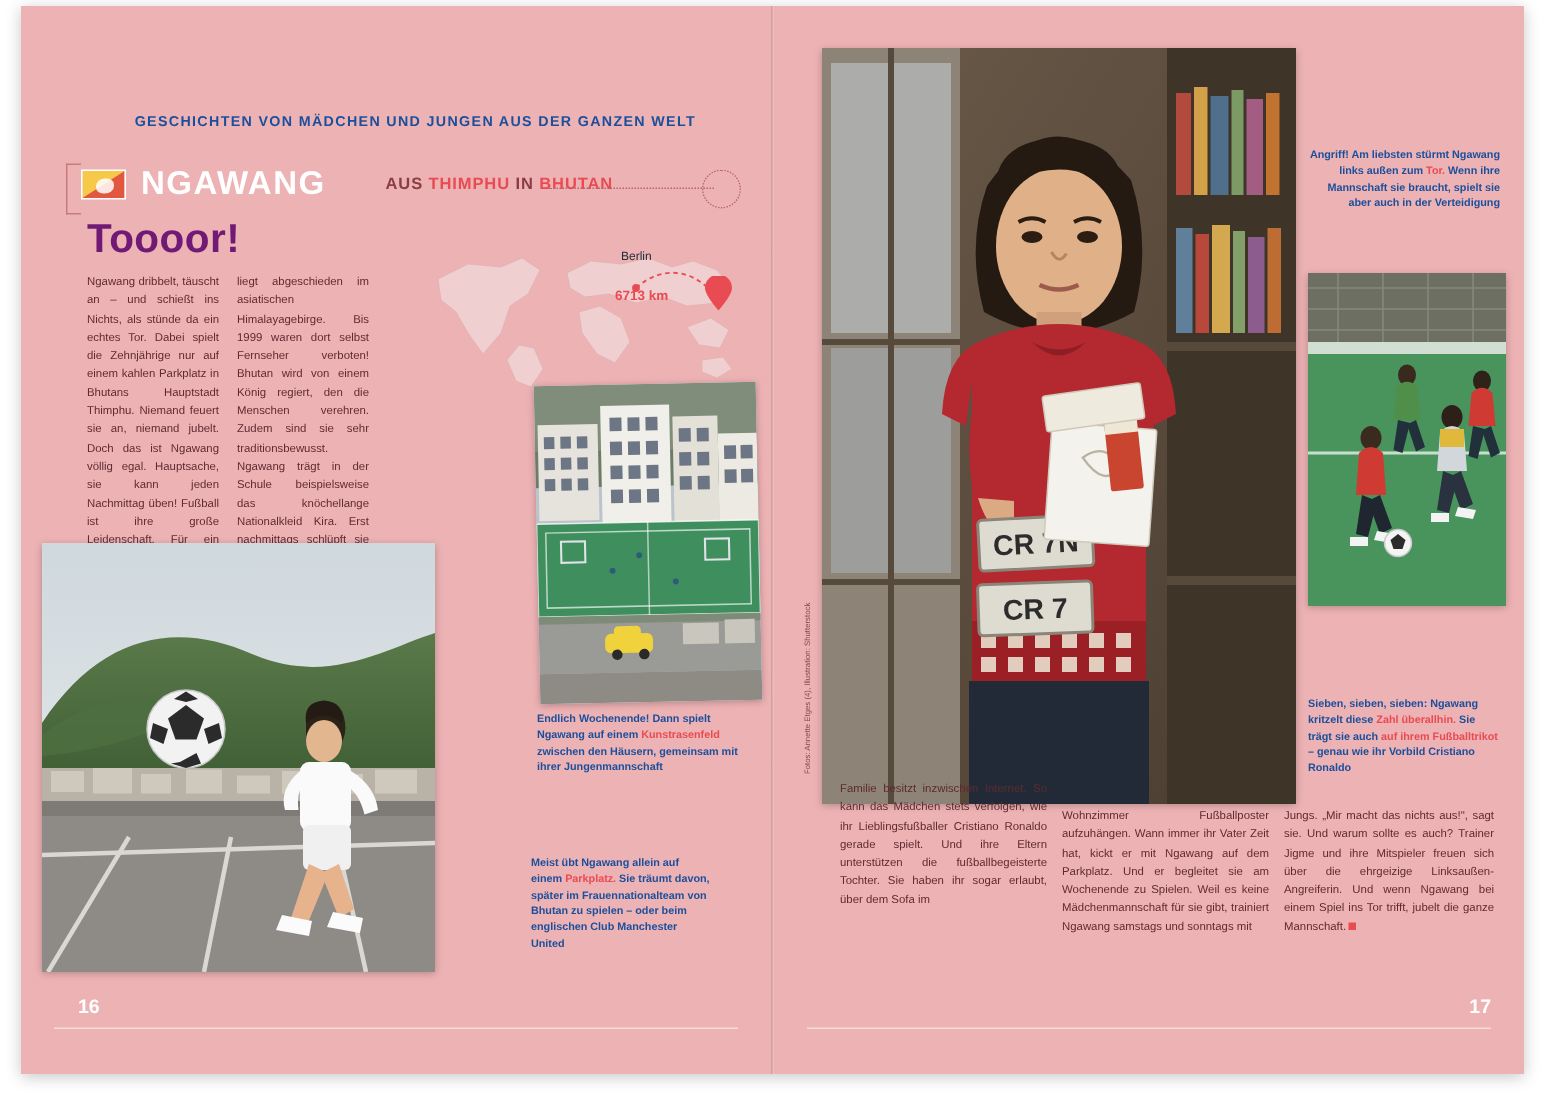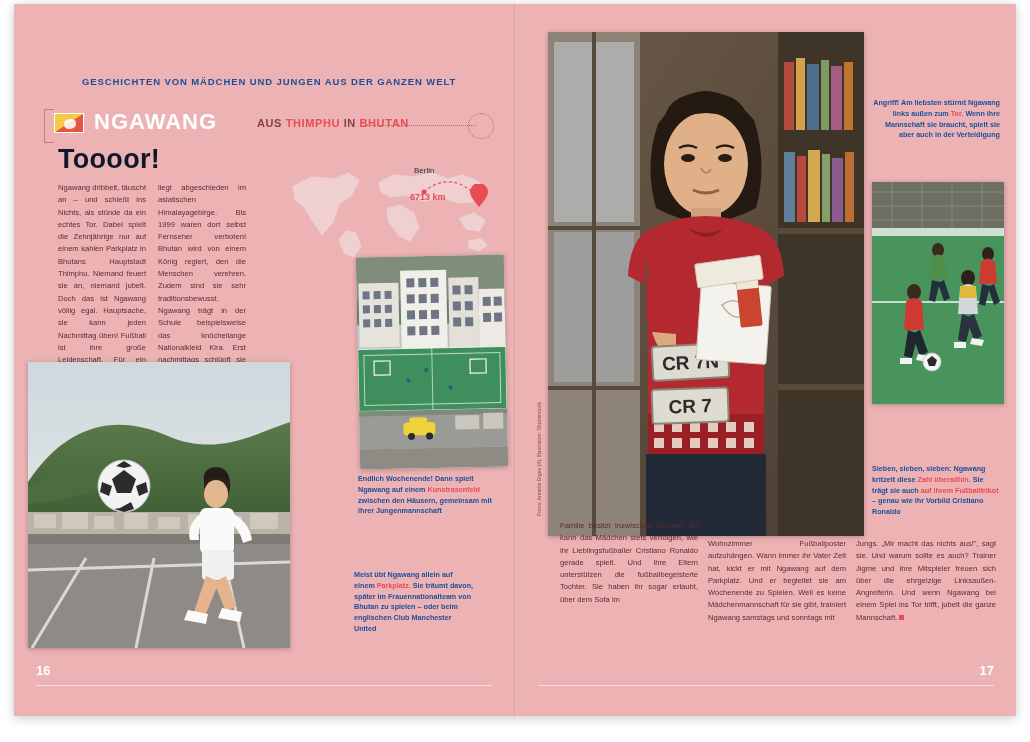--- a/index.html
+++ b/index.html
@@ -34,21 +34,21 @@
     background: #e94b52;
     color: #ffffff;
     display: flex; align-items: center; justify-content: center;
     letter-spacing: 1.4px;
     font-size: 23px; font-weight: bold;
     clip-path: polygon(0 0, 100% 0, 92% 50%, 100% 100%, 0 100%, 8% 50%);
   }
   .subtitle {
     position: absolute;
     left: 60px; top: 72px; width: 390px;
-    text-align: center;
+    text-align: right;
     color: #1b4f9c;
     font-size: 9.5px; font-weight: bold;
     letter-spacing: 0.9px;
   }
 
   
   .nameline {
     position: absolute;
     left: 22px; top: 105px; width: 470px; height: 36px;
   }
@@ -90,21 +90,21 @@
   }
   .loop {
     position: absolute; left: 432px; top: 4px;
     width: 26px; height: 26px;
     border: 1.5px dotted #b7666c; border-radius: 50%;
   }
 
   
   .headline {
     position: absolute; left: 44px; top: 140px;
-    color: #0f172a;
+    color: #701a75;
     font-size: 27px; font-weight: bold;
     letter-spacing: 0.3px;
   }
 
   
   .col {
     position: absolute;
     color: #5e2b30;
     font-size: 7.6px;
     line-height: 1.62;
@@ -157,21 +157,21 @@
   .endmark {
     display: inline-block; width: 5px; height: 5px; background: #e94b52;
     vertical-align: middle; margin-left: 2px;
   }
 
   
   .pageno {
     position: absolute; bottom: 38px;
     color: #ffffff; font-size: 13px; font-weight: bold;
   }
-  #pageno-left { left: 22px; }
+  #pageno-left { left: 38px; }
   #pageno-right { right: 22px; }
 
   .baseline {
     position: absolute; bottom: 30px; height: 1px; background: rgba(255,255,255,0.55);
   }
   #baseline-left { left: 22px; width: 456px; }
   #baseline-right { right: 22px; width: 456px; }
 </style>
 </head>
 <body>

